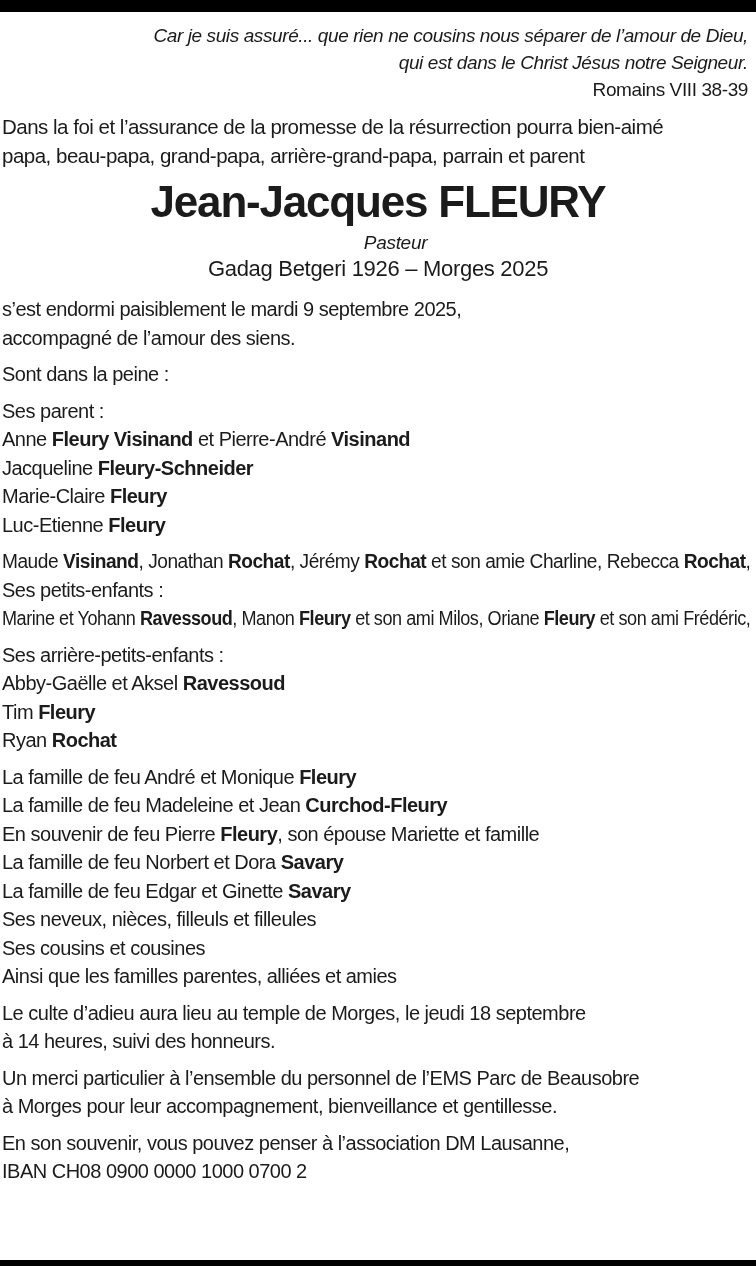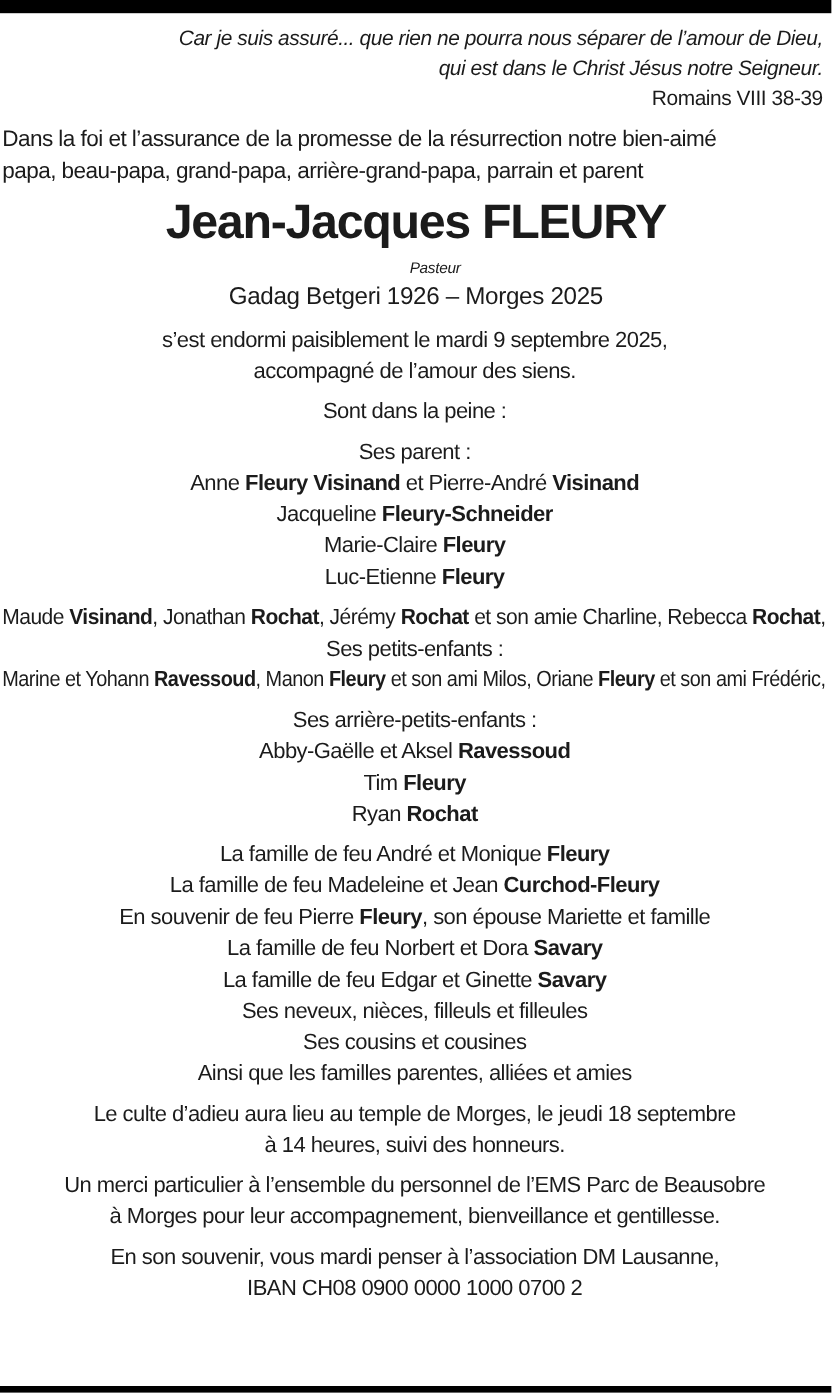--- a/index.html
+++ b/index.html
@@ -32,47 +32,47 @@
 
   
   .intro { margin-top: 9px; padding-left: 2px;
            font-size: 20.5px; line-height: 29px; letter-spacing: -0.5px; }
 
   
   .deceased { text-align: center; }
   .deceased-name { margin-top: 7px; font-size: 44px; font-weight: bold;
                    line-height: 50px; letter-spacing: -1.2px; text-decoration: underline; }
   .deceased-name .line-inner, .deceased .line-inner { transform-origin: center center; }
-  .deceased-title { font-size: 14px; font-style: italic; font-weight: 500;
+  .deceased-title { font-size: 19px; font-style: italic; font-weight: 500;
                     line-height: 26px; margin-top: 3px; letter-spacing: -0.3px; margin-left: 35px; }
   .deceased-lifespan { font-size: 22px; line-height: 25px; letter-spacing: -0.3px; }
 
   
   .body-text { margin-top: 14px; padding-left: 2px; padding-right: 4px;
                font-size: 20px; letter-spacing: -0.5px; }
   .body-text .line { line-height: 28.5px; height: 28.5px; }
-  .paragraph { margin-top: 8px; text-align: center; }
+  .paragraph { margin-top: 8px; }
   .paragraph:first-child { margin-top: 0; }
   .b { font-weight: bold; }
 </style>
 </head>
 <body>
 
 <div class="top-bar"></div>
 
 <div class="content">
 
   <div class="epigraph">
-    <div class="line quote-line"><span class="line-inner">Car je suis assuré... que rien ne pourra nous séparer de l’amour de Dieu,</span></div>
+    <div class="line quote-line"><span class="line-inner">Car je suis assuré... que rien ne cousins nous séparer de l’amour de Dieu,</span></div>
     <div class="line quote-line"><span class="line-inner">qui est dans le Christ Jésus notre Seigneur.</span></div>
     <div class="line"><span class="line-inner">Romains VIII 38-39</span></div>
   </div>
 
   <div class="intro">
-    <div class="line"><span class="line-inner">Dans la foi et l’assurance de la promesse de la résurrection notre bien-aimé</span></div>
+    <div class="line"><span class="line-inner">Dans la foi et l’assurance de la promesse de la résurrection pourra bien-aimé</span></div>
     <div class="line"><span class="line-inner">papa, beau-papa, grand-papa, arrière-grand-papa, parrain et parent</span></div>
   </div>
 
   <div class="deceased">
     <div class="deceased-name line"><span class="line-inner">Jean-Jacques FLEURY</span></div>
     <div class="deceased-title line"><span class="line-inner">Pasteur</span></div>
     <div class="deceased-lifespan line"><span class="line-inner">Gadag Betgeri 1926 – Morges 2025</span></div>
   </div>
 
   <div class="body-text">
@@ -113,20 +113,20 @@
       </div>
       <div class="paragraph">
         <div class="line"><span class="line-inner"><span>Le culte d’adieu aura lieu au temple de Morges, le jeudi 18 septembre</span></span></div>
         <div class="line"><span class="line-inner"><span>à 14 heures, suivi des honneurs.</span></span></div>
       </div>
       <div class="paragraph">
         <div class="line"><span class="line-inner"><span>Un merci particulier à l’ensemble du personnel de l’EMS Parc de Beausobre</span></span></div>
         <div class="line"><span class="line-inner"><span>à Morges pour leur accompagnement, bienveillance et gentillesse.</span></span></div>
       </div>
       <div class="paragraph">
-        <div class="line"><span class="line-inner"><span>En son souvenir, vous mardi penser à l’association DM Lausanne,</span></span></div>
+        <div class="line"><span class="line-inner"><span>En son souvenir, vous pouvez penser à l’association DM Lausanne,</span></span></div>
         <div class="line"><span class="line-inner"><span>IBAN CH08 0900 0000 1000 0700 2</span></span></div>
       </div>
     </div>
 
 </div>
 
 <div class="bottom-bar"></div>
 
 </body></html>

